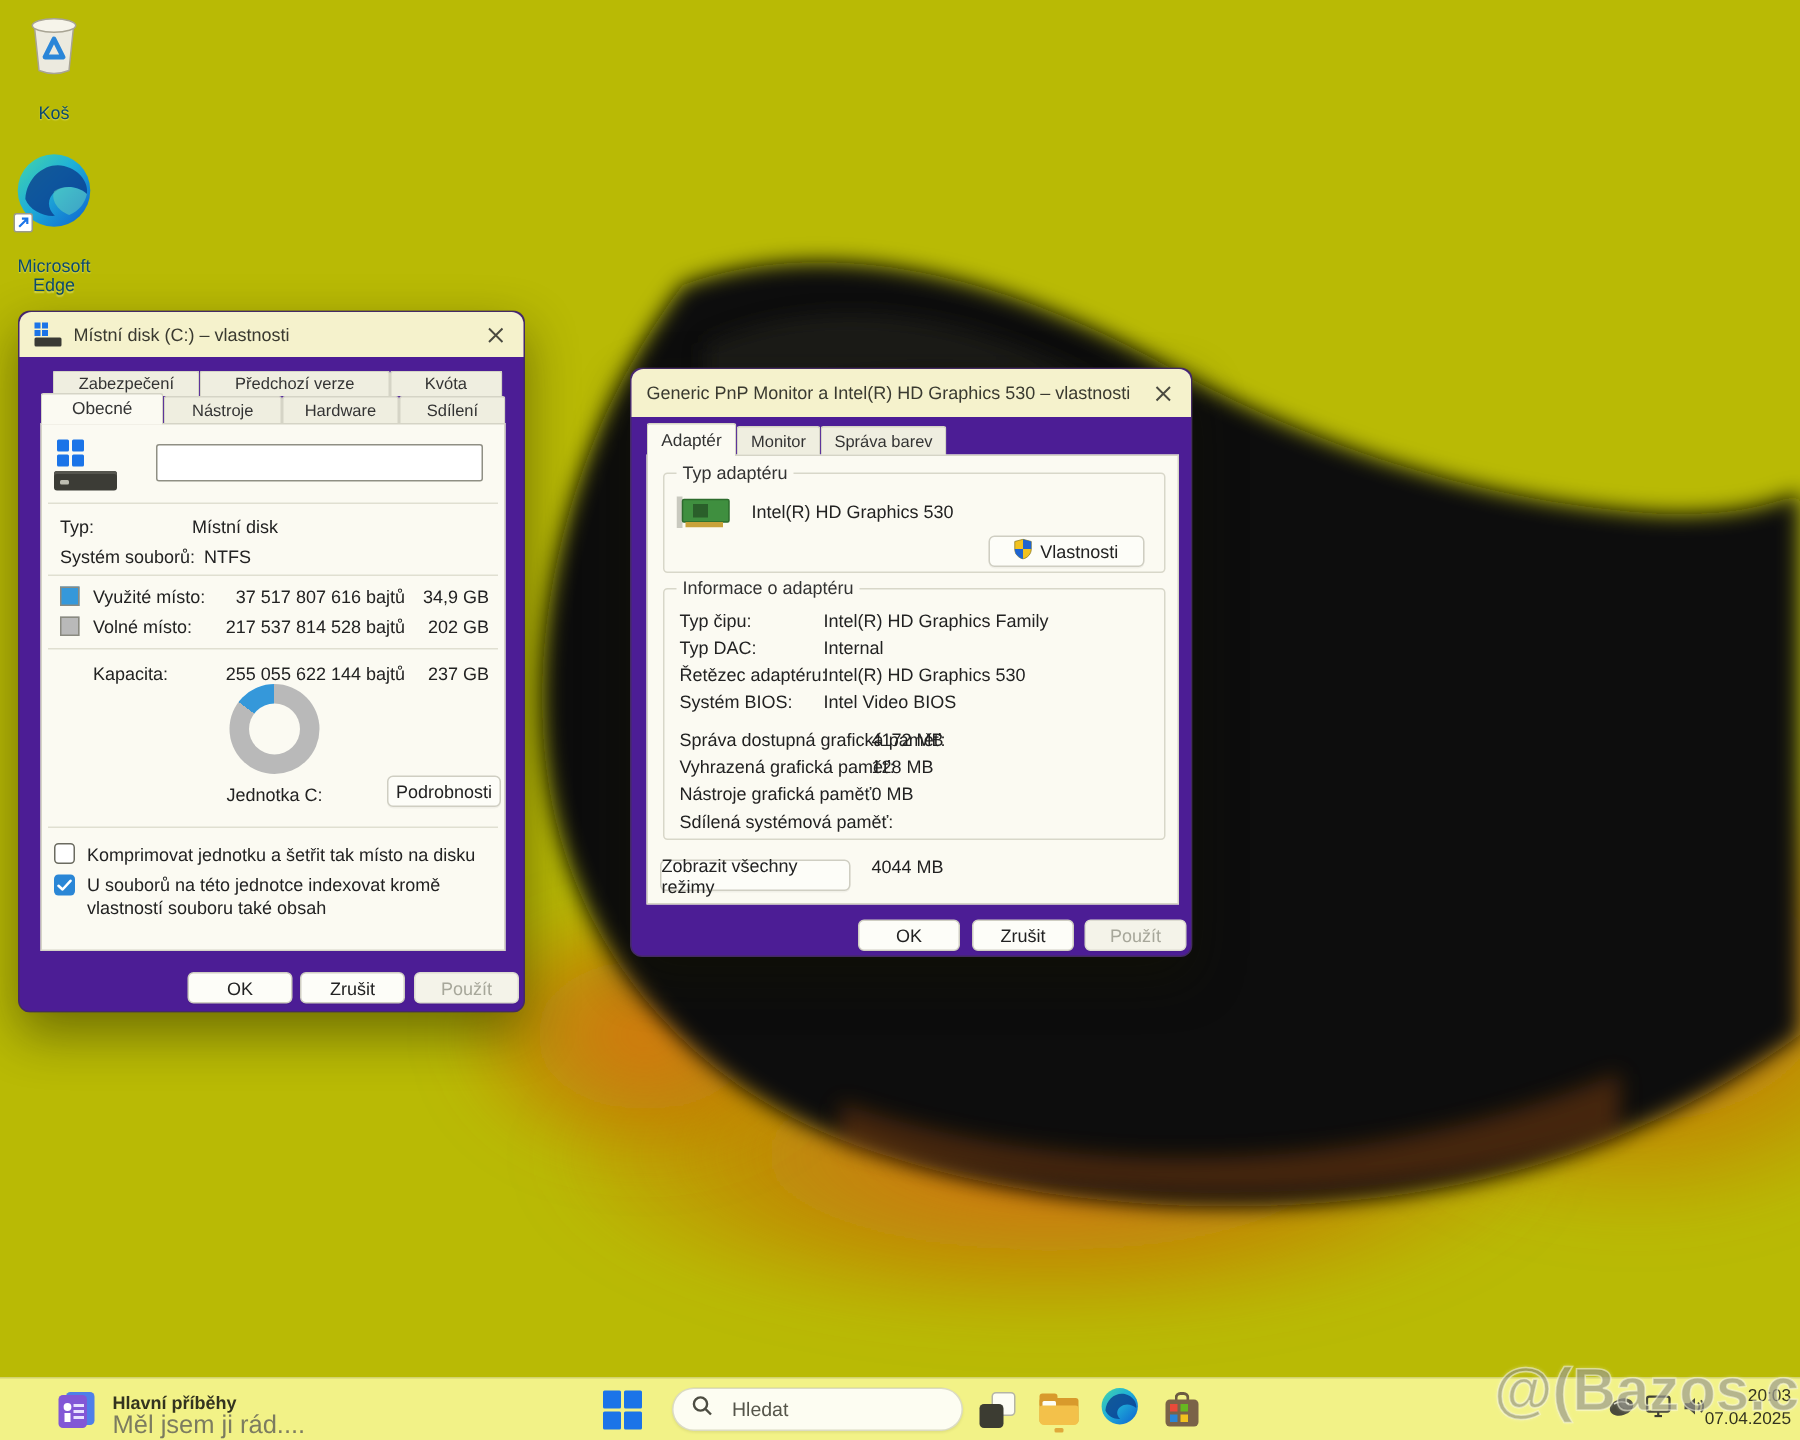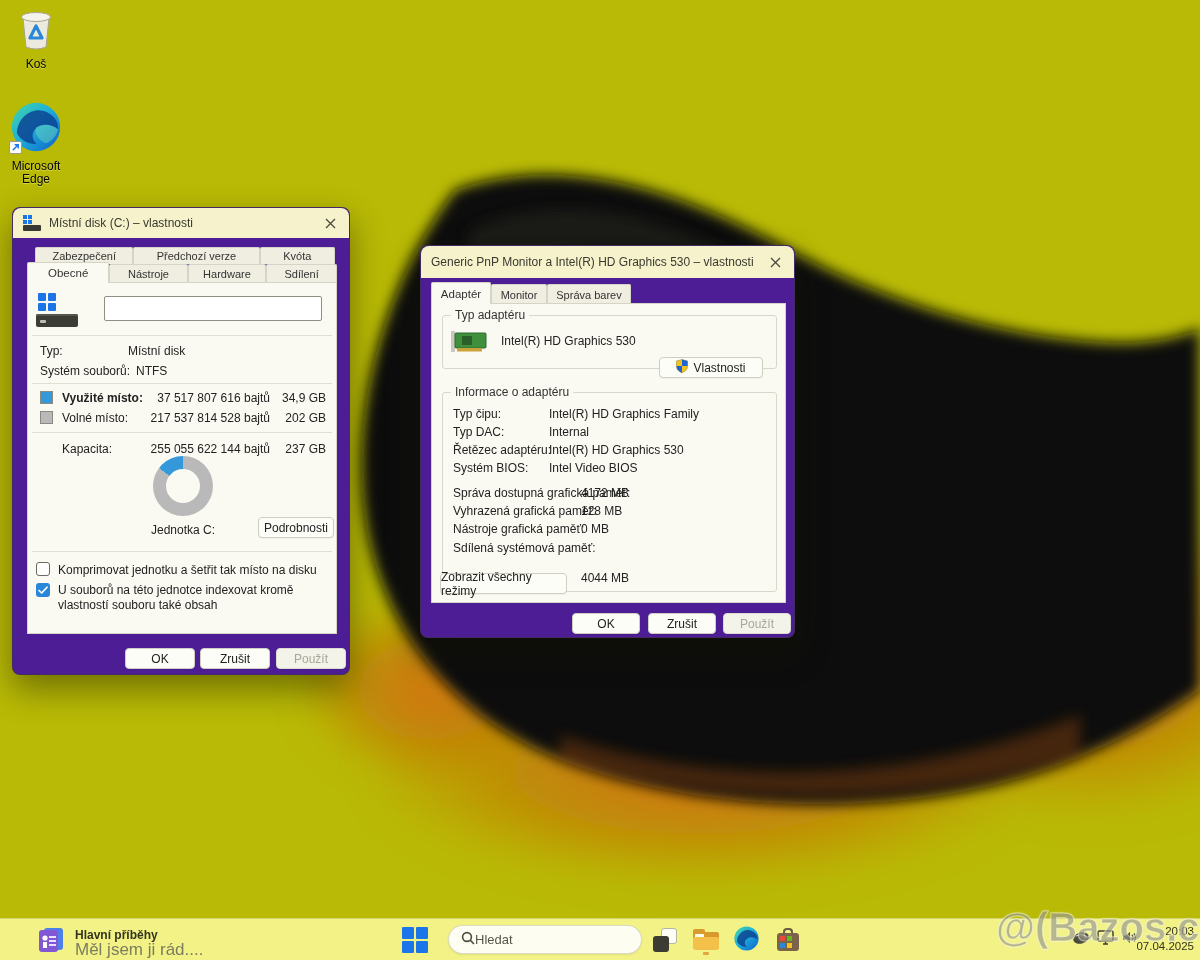--- a/index.html
+++ b/index.html
@@ -7,21 +7,21 @@
   #stage{position:relative;width:1200px;height:960px;overflow:hidden;
          font-family:"Liberation Sans","DejaVu Sans",sans-serif;color:#222;
          background:#b9ba05;}
   .abs{position:absolute;}
 
   
   #bg-art{position:absolute;inset:0;}
 
   
   .desk-icon{position:absolute;display:flex;flex-direction:column;align-items:center;cursor:default;}
-  .desk-icon .lbl{margin-top:2px;font-size:12px;color:#000000;text-align:center;line-height:13px;
+  .desk-icon .lbl{margin-top:12px;font-size:12px;color:#0c4a6e;text-align:center;line-height:13px;
                   text-shadow:0 1px 1px rgba(255,255,180,.5);}
 
   
   .win{position:absolute;background:#4c1d95;border:1px solid rgba(60,60,40,.45);border-radius:8px;
        box-shadow:0 14px 34px rgba(20,20,0,.45);font-size:12px;}
   .titlebar{position:absolute;left:0;top:0;right:0;height:30px;background:#f5f2cc;
             border-radius:8px 8px 0 0;display:flex;align-items:center;padding:0 10px;}
   .titlebar .t-title{font-size:12px;color:#3a3a30;white-space:nowrap;overflow:hidden;}
   .close-btn{position:absolute;right:8px;top:5px;width:22px;height:20px;display:flex;
              align-items:center;justify-content:center;border-radius:4px;}
@@ -58,21 +58,21 @@
   .group .legend{position:absolute;top:-8px;left:8px;background:#fbfaf2;padding:0 4px;
                  font-size:12px;color:#333;}
 
   
   #taskbar{position:absolute;left:0;bottom:0;width:1200px;height:42px;background:#f2f287;
            border-top:1px solid rgba(120,120,40,.25);z-index:50;}
   .tb-icon{position:absolute;top:6px;width:30px;height:30px;border-radius:5px;display:flex;
            align-items:center;justify-content:center;}
   #search-pill{position:absolute;left:448px;top:6px;width:194px;height:29px;background:#fdfdf2;
                border:1px solid rgba(120,120,60,.25);border-radius:15px;display:flex;
-               align-items:center;padding:0 12px;gap:0;box-shadow:0 1px 2px rgba(0,0,0,.08);}
+               align-items:center;padding:0 12px;gap:13px;box-shadow:0 1px 2px rgba(0,0,0,.08);}
   #search-pill .ph{font-size:13px;color:#55554a;}
   #widget-area{position:absolute;left:30px;top:4px;display:flex;align-items:center;gap:9px;
                padding:2px 6px;border-radius:5px;}
   #widget-area .w-title{font-size:12px;font-weight:bold;color:#33331f;line-height:15px;}
   #widget-area .w-sub{font-size:17px;color:#7c7c60;line-height:14px;}
   #tray{position:absolute;right:62px;top:11px;display:flex;gap:7px;align-items:center;}
   #clock{position:absolute;right:6px;top:5px;text-align:right;font-size:11.5px;color:#33331f;line-height:15px;}
 
   
   #watermark{position:absolute;left:996px;top:905px;z-index:60;font-size:40px;font-weight:bold;
@@ -206,21 +206,21 @@
       <div class="hr" style="left:4px;right:4px;top:52px;"></div>
 
       <span class="abs" style="left:12px;top:61px;">Typ:</span>
       <span class="abs" style="left:100px;top:61px;">Místní disk</span>
       <span class="abs" style="left:12px;top:81px;">Systém souborů:</span>
       <span class="abs" style="left:108px;top:81px;">NTFS</span>
 
       <div class="hr" style="left:4px;right:4px;top:100px;"></div>
 
       <span class="swatch" style="left:12px;top:108px;background:#3598da;"></span>
-      <span class="abs" style="left:34px;top:108px;font-weight:bold;">Využité místo:</span>
+      <span class="abs" style="left:34px;top:108px;">Využité místo:</span>
       <span class="num1" style="top:108px;">37 517 807 616 bajtů</span>
       <span class="num2" style="top:108px;">34,9 GB</span>
 
       <span class="swatch" style="left:12px;top:128px;background:#b9b9b9;"></span>
       <span class="abs" style="left:34px;top:128px;">Volné místo:</span>
       <span class="num1" style="top:128px;">217 537 814 528 bajtů</span>
       <span class="num2" style="top:128px;">202 GB</span>
 
       <div class="hr" style="left:4px;right:4px;top:149px;"></div>
 
@@ -278,21 +278,21 @@
       <div class="tab" style="width:56px;">
           <span>Monitor</span>
         </div>
       <div class="tab" style="width:84px;">
           <span>Správa barev</span>
         </div>
     </div>
 
     <div class="page" style="left:10px;top:57px;width:355px;height:300px;">
 
-      <div class="group" style="left:10px;top:11px;width:335px;height:54px;">
+      <div class="group" style="left:10px;top:11px;width:335px;height:67px;">
         <span class="legend">Typ adaptéru</span>
         <span style="position:absolute;left:8px;top:12px;">
           <svg width="38" height="28" viewBox="0 0 38 28">
             <rect x="0" y="3" width="4" height="21" fill="#c9c9bf"></rect>
             <rect x="4" y="5" width="31" height="15" rx="1" fill="#3f8f3f" stroke="#2d6b2d" stroke-width="1"></rect>
             <rect x="11" y="8" width="10" height="9" fill="#2a5f2a"></rect>
             <rect x="6" y="20" width="25" height="3.5" fill="#c9a23a"></rect>
           </svg>
         </span>
         <span class="abs" style="left:58px;top:18px;">Intel(R) HD Graphics 530</span>
@@ -301,21 +301,21 @@
             <svg width="12" height="14" viewBox="0 0 12 14">
               <path d="M6 0.5 L11.5 2 L11.5 7 C11.5 10.5 9 12.8 6 13.7 C3 12.8 0.5 10.5 0.5 7 L0.5 2 Z" fill="#f2c21f" stroke="#8a7a20" stroke-width="0.5"></path>
               <path d="M6 0.5 L11.5 2 L11.5 7 L6 7 Z" fill="#1f64d0"></path>
               <path d="M0.5 7 L6 7 L6 13.7 C3 12.8 0.5 10.5 0.5 7 Z" fill="#1f64d0"></path>
             </svg>
           </span>
           <span>Vlastnosti</span>
         </div>
       </div>
 
-      <div class="group" style="left:10px;top:88px;width:335px;height:200px;">
+      <div class="group" style="left:10px;top:88px;width:335px;height:168px;">
         <span class="legend">Informace o adaptéru</span>
 
         <span class="abs" style="left:10px;top:14px;">Typ čipu:</span>
         <span class="abs" style="left:106px;top:14px;">Intel(R) HD Graphics Family</span>
         <span class="abs" style="left:10px;top:32px;">Typ DAC:</span>
         <span class="abs" style="left:106px;top:32px;">Internal</span>
         <span class="abs" style="left:10px;top:50px;">Řetězec adaptéru:</span>
         <span class="abs" style="left:106px;top:50px;">Intel(R) HD Graphics 530</span>
         <span class="abs" style="left:10px;top:68px;">Systém BIOS:</span>
         <span class="abs" style="left:106px;top:68px;">Intel Video BIOS</span>

